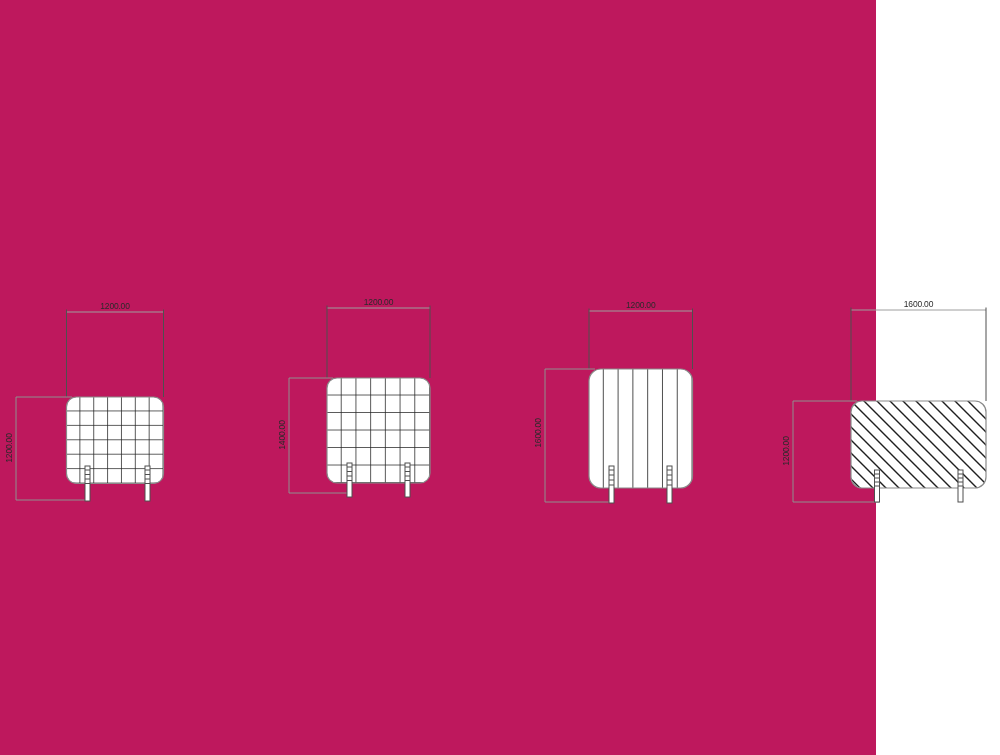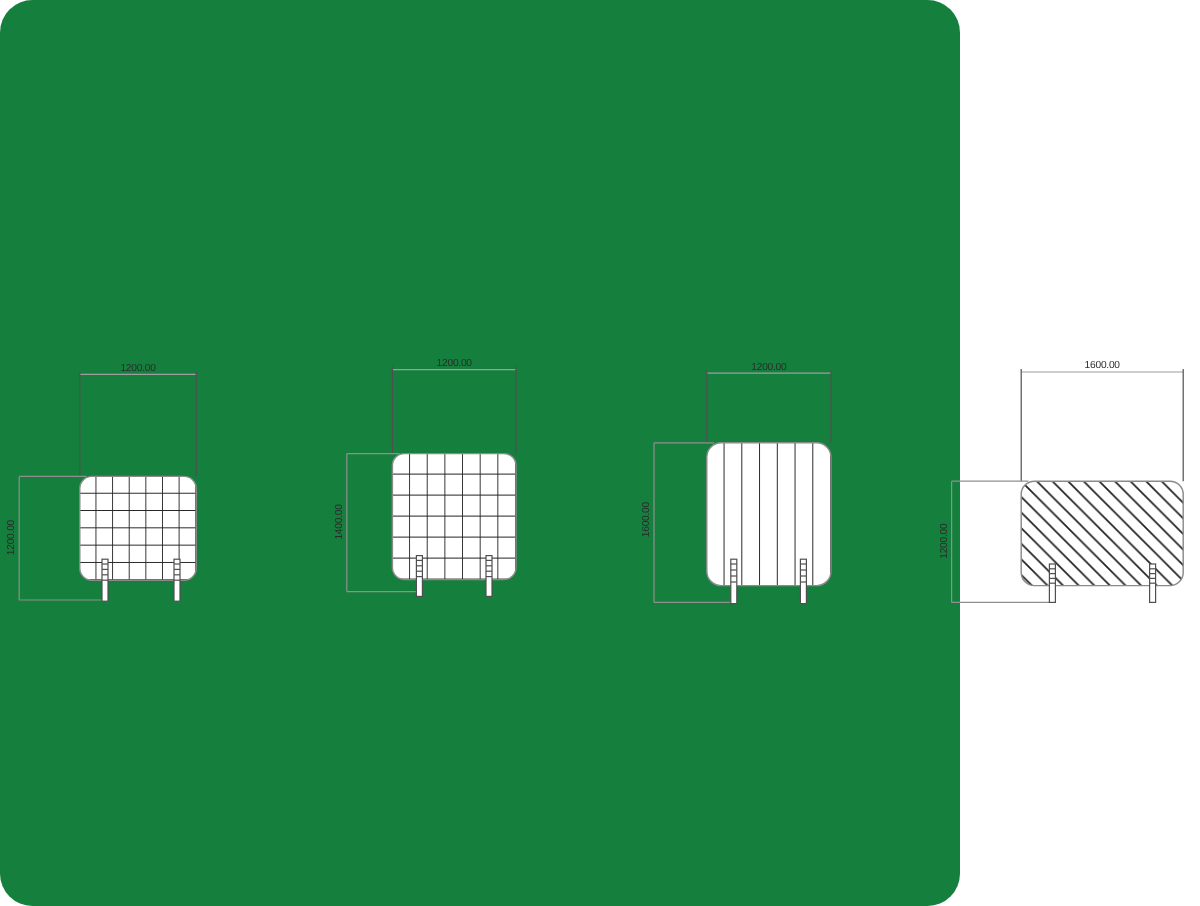--- a/index.html
+++ b/index.html
@@ -6,24 +6,23 @@
     margin: 0;
     padding: 0;
     background: #ffffff;
     width: 1000px;
     height: 755px;
     overflow: hidden;
     font-family: "Liberation Sans", sans-serif;
   }
   .canvas-wrap {
     position: relative;
-    width: 800px;
+    width: 876px;
     height: 755px;
-    background: #15803d;
-    border-radius: 27px;
+    background: #be185d;
   }
   svg text {
     font-family: "Liberation Sans", sans-serif;
     font-size: 8.5px;
     letter-spacing: -0.2px;
     fill: #2b2b2b;
   }
   .dim-line   { stroke: #9e9e9e; stroke-width: 1; fill: none; }
   .ext-line   { stroke: #4f4f4f; stroke-width: 1; fill: none; }
   .ext-line-lt{ stroke: #8f8f8f; stroke-width: 1; fill: none; }

